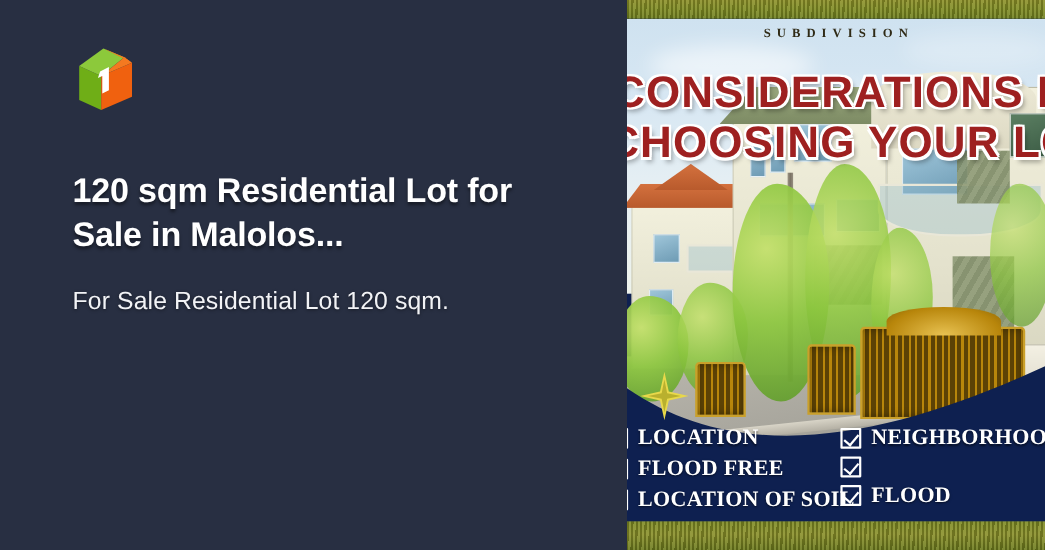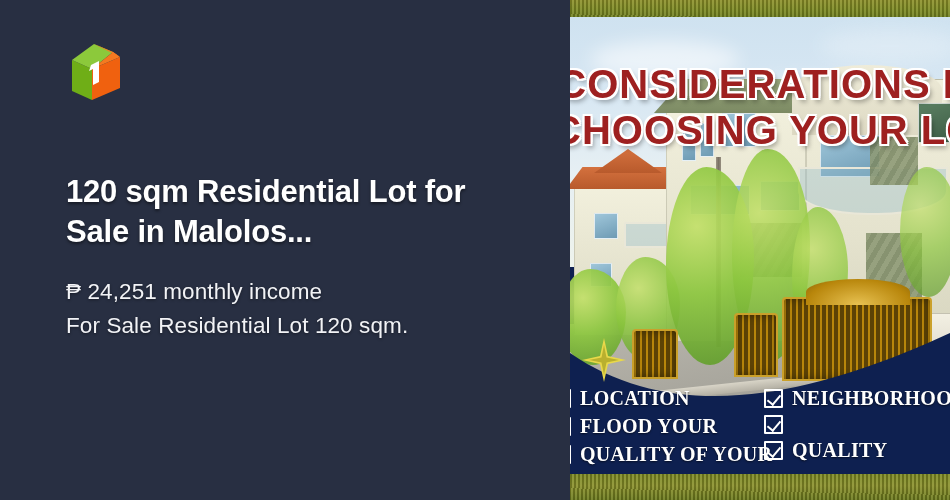--- a/index.html
+++ b/index.html
@@ -23,21 +23,21 @@
     flex: 0 0 570px;
     background: #282f42;
     position: relative;
     padding: 30px 50px 0 66px;
   }
 
   .logo-wrap { width: 60px; height: 70px; margin-top: 6px; }
   .logo-svg { display: block; width: 60px; height: 70px; }
 
   .listing-title {
-    margin-top: 66px;
+    margin-top: 48px;
     font-size: 31px;
     line-height: 1.30;
     font-weight: 700;
     color: #ffffff;
     letter-spacing: -0.2px;
     max-width: 470px;
     text-shadow: 0 2px 3px rgba(0,0,0,0.45);
   }
 
   .meta-list { margin-top: 22px; }
@@ -301,21 +301,20 @@
         <polygon points="28,8 54,21 47,16" fill="#f47920"></polygon>
         <polygon points="26,33 47,16 54,21" fill="#f47920"></polygon>
 
         <polygon points="25,29 33,25 33,46 27,49 27,33 23,35" fill="#ffffff"></polygon>
       </svg>
     </div>
 
     <div class="listing-title">120 sqm Residential Lot for Sale in Malolos...</div>
 
     <div class="meta-list">
-      <div class="meta-line">₱ 24,251 monthly income</div>
       <div class="meta-line">For Sale Residential Lot 120 sqm.</div>
     </div>
   </div>
 
   <div class="media-panel">
     <div class="media-inner">
 
       <div class="photo">
         <div class="sky"></div>
         <div class="cloud" style="top:24px;left:20px;width:150px;height:38px;"></div>
@@ -380,52 +379,53 @@
       </div>
 
       <div class="sparkle">
         <svg viewBox="0 0 44 44" aria-hidden="true">
           <path d="M22 0 L26 18 L44 22 L26 26 L22 44 L18 26 L0 22 L18 18 Z" fill="#e8d84a"></path>
           <path d="M22 7 L24.5 19.5 L37 22 L24.5 24.5 L22 37 L19.5 24.5 L7 22 L19.5 19.5 Z" fill="#b9b02e"></path>
         </svg>
       </div>
 
       <div class="brand-logo">
+        <div class="brand-sub">SUBDIVISION</div>
       </div>
 
       <div class="headline">
         <div class="headline-line hl1">CONSIDERATIONS IN</div>
         <div class="headline-line hl2">CHOOSING YOUR LOT</div>
       </div>
 
       <div class="checklist">
         <div class="check-col left">
           <div class="check-row">
             <span class="check-box"></span>
             <span class="check-label">LOCATION</span>
           </div>
           <div class="check-row">
             <span class="check-box"></span>
-            <span class="check-label">FLOOD YOUR</span>
-          </div>
-          <div class="check-row">
-            <span class="check-box"></span>
-            <span class="check-label">QUALITY OF YOUR</span>
+            <span class="check-label">FLOOD FREE</span>
+          </div>
+          <div class="check-row">
+            <span class="check-box"></span>
+            <span class="check-label">LOCATION OF SOIL</span>
           </div>
         </div>
         <div class="check-col right">
           <div class="check-row">
             <span class="check-box"></span>
             <span class="check-label">NEIGHBORHOOD</span>
           </div>
           <div class="check-row">
             <span class="check-box"></span>
           </div>
           <div class="check-row">
             <span class="check-box"></span>
-            <span class="check-label">QUALITY</span>
+            <span class="check-label">FLOOD</span>
           </div>
         </div>
       </div>
 
     </div>
   </div>
 </div>
 
 </body></html>

